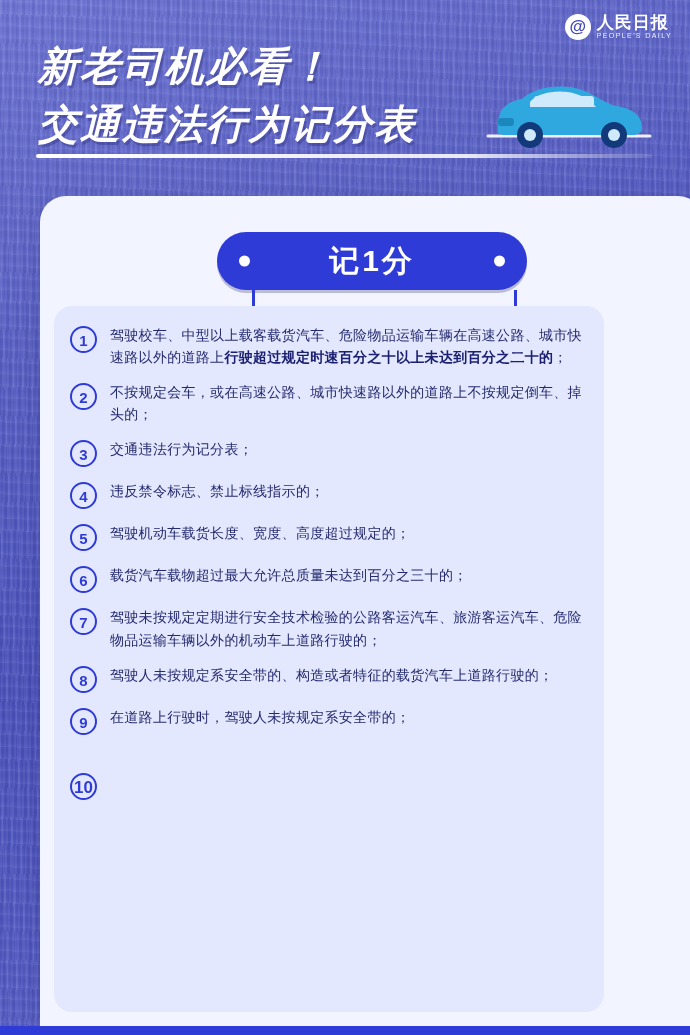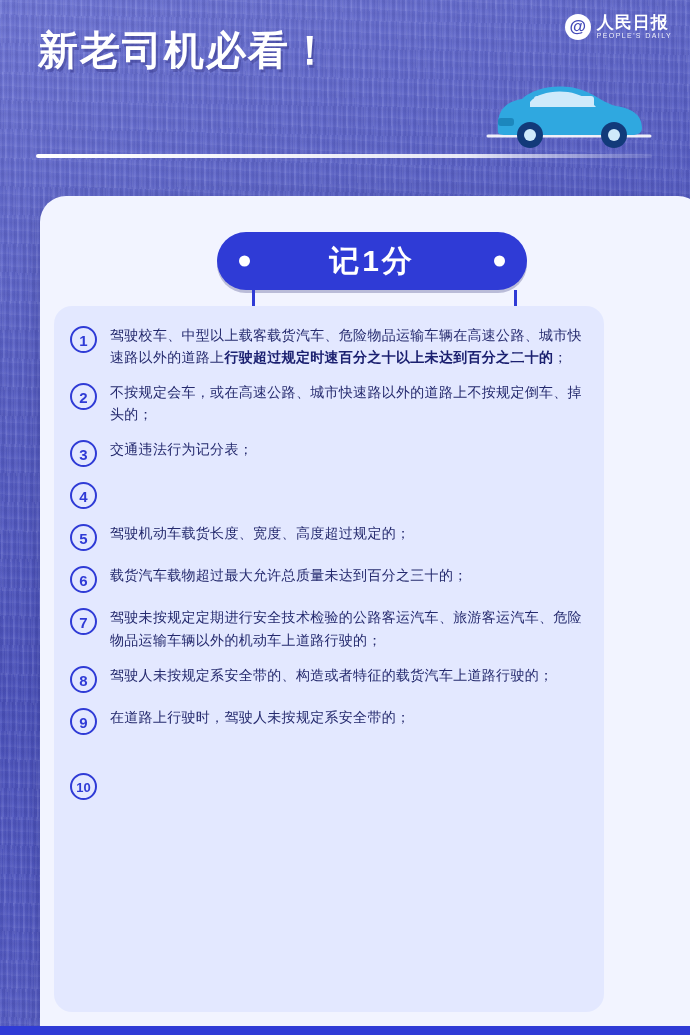--- a/index.html
+++ b/index.html
@@ -63,22 +63,23 @@
     font-weight: bold;
     letter-spacing: 1px;
   }
   .logo-en {
     font-size: 7px;
     letter-spacing: 1.4px;
     opacity: .9;
   }
   .title-block {
     position: absolute;
-    top: 21px;
+    top: 37px;
     left: 38px;
+    font-style: italic;
   }
   .title-line {
     color: #ffffff;
     font-size: 40px;
     font-weight: bold;
     letter-spacing: 2px;
     line-height: 1.45;
     text-shadow: 2px 3px 0 rgba(40,40,120,0.35);
   }
   .title-underline {
@@ -176,21 +177,21 @@
     border-radius: 50%;
     border: 2px solid #2f3bd6;
     color: #2f3bd6;
     font-size: 15px;
     font-weight: bold;
     line-height: 25px;
     text-align: center;
     box-sizing: border-box;
     margin-top: 2px;
   }
-  .num.wide { font-size: 13px; margin-top: 25px; }
+  .num.wide { font-size: 17px; margin-top: 25px; }
   .text {
     margin-left: 13px;
     color: #252a6e;
     font-size: 14px;
     line-height: 1.58;
     letter-spacing: 0.3px;
   }
   .text .em {
     font-weight: bold;
     color: #1b2070;
@@ -214,20 +215,21 @@
     <div class="logo">
       <div class="logo-mark">@</div>
       <div class="logo-text">
         <div class="logo-cn">人民日报</div>
         <div class="logo-en">PEOPLE'S DAILY</div>
       </div>
     </div>
 
     <div class="title-block">
       <div class="title-line">新老司机必看！</div>
+      <div class="title-line">交通违法行为记分表</div>
     </div>
     <div class="title-underline"></div>
 
     <svg class="car" viewBox="0 0 178 80">
       <path d="M10 58 L172 58" stroke="#ffffff" stroke-width="3" stroke-linecap="round" opacity="0.9"></path>
       <path d="M20 54 C18 34 26 24 44 21 C56 9 84 5 104 12 C118 17 128 26 138 28 C156 31 164 38 164 50 C164 55 160 57 154 57 L28 57 C22 57 20 56 20 54 Z" fill="#2fa8e0"></path>
       <path d="M52 24 C60 14 82 11 98 16 C108 19 114 24 118 29 L52 29 Z" fill="#cfeafb"></path>
       <rect x="56" y="18" width="26" height="11" rx="3" fill="#cfeafb"></rect>
       <rect x="88" y="18" width="28" height="11" rx="3" fill="#cfeafb"></rect>
       <rect x="20" y="40" width="16" height="8" rx="3" fill="#1c87bd"></rect>
@@ -257,20 +259,21 @@
       <div class="item">
         <div class="num">2</div>
         <div class="text">不按规定会车，或在高速公路、城市快速路以外的道路上不按规定倒车、掉头的；</div>
       </div>
       <div class="item">
         <div class="num">3</div>
         <div class="text">交通违法行为记分表；</div>
       </div>
       <div class="item">
         <div class="num">4</div>
+        <div class="text">违反禁令标志、禁止标线指示的；</div>
       </div>
       <div class="item">
         <div class="num">5</div>
         <div class="text">驾驶机动车载货长度、宽度、高度超过规定的；</div>
       </div>
       <div class="item">
         <div class="num">6</div>
         <div class="text">载货汽车载物超过最大允许总质量未达到百分之三十的；</div>
       </div>
       <div class="item">

